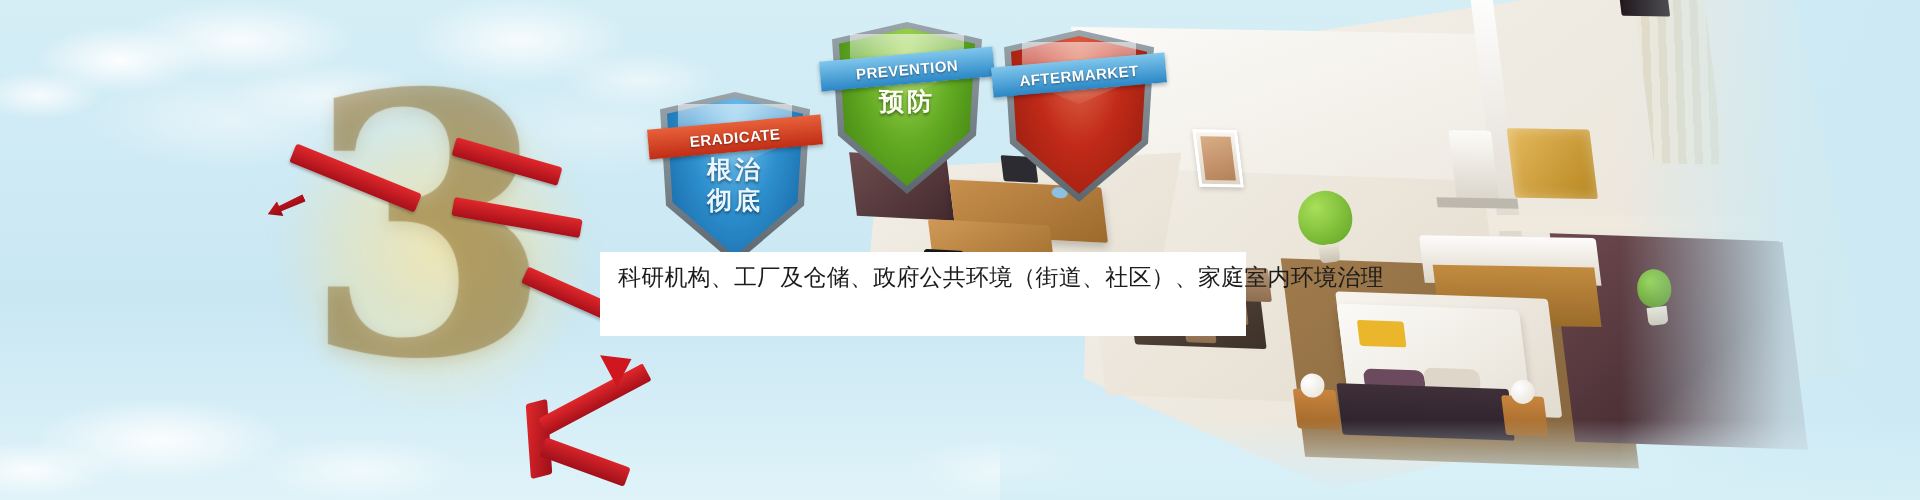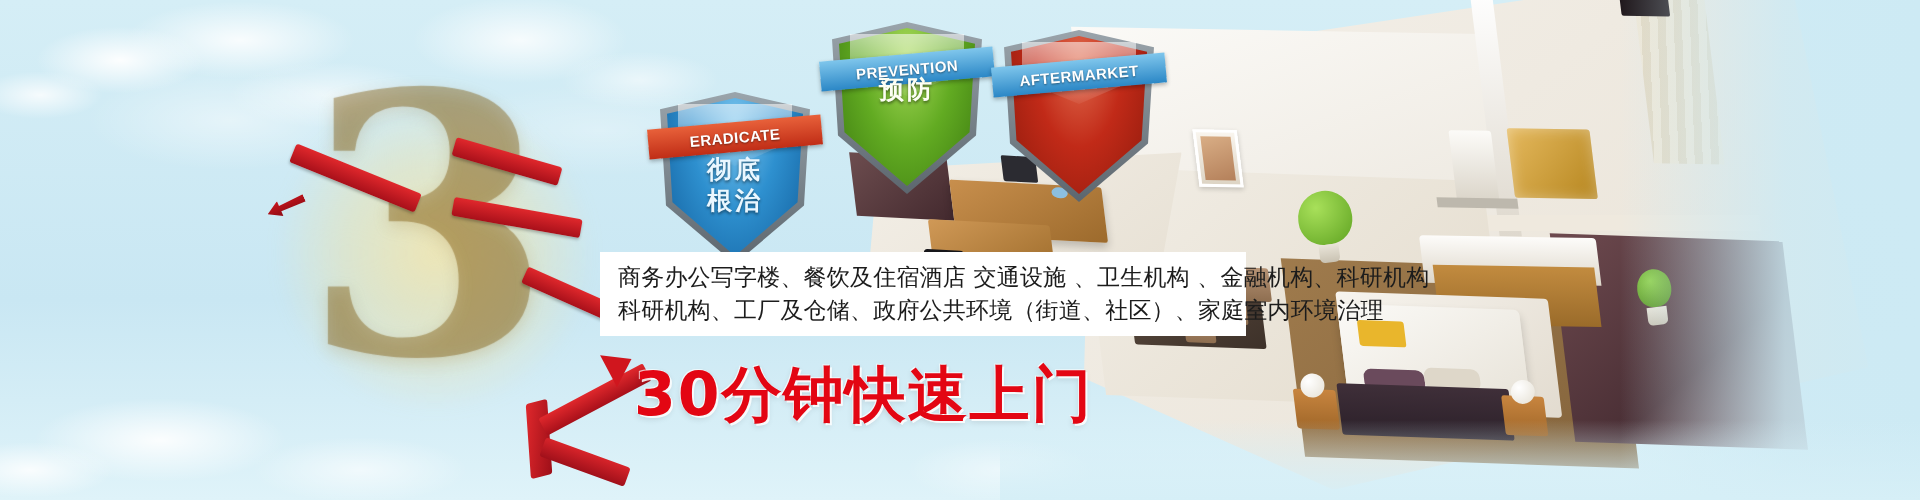--- a/index.html
+++ b/index.html
@@ -186,21 +186,21 @@
   .rb-blue{background:linear-gradient(#7fc6ec,#2b87c6);}
   .sh-cn{position:absolute;left:0;width:150px;text-align:center;
     font-size:25px;font-weight:700;line-height:31px;color:#fff;
     text-shadow:0 2px 3px rgba(0,0,0,.45);letter-spacing:3px;}
 
   #shield1{left:660px;top:92px;}
   #shield1 .sh-ribbon{top:30px;}
   #shield1 .sh-cn{top:62px;}
   #shield2{left:832px;top:22px;}
   #shield2 .sh-ribbon{top:32px;}
-  #shield2 .sh-cn{top:52px;}
+  #shield2 .sh-cn{top:64px;}
   #shield3{left:1004px;top:30px;}
   #shield3 .sh-ribbon{top:30px;}
   #shield3 .sh-cn{top:62px;}
   #shield3 .sh-cn{color:#ffd9b0;}
   #shield1 .sh-cn{color:#eaf7ff;}
   #shield2 .sh-cn{color:#fdfff4;}
 
   
   .panel{position:absolute;left:600px;top:252px;width:646px;height:84px;
     background:#fff;padding:9px 0 0 18px;}
@@ -298,22 +298,22 @@
       <div class="head"></div>
       <div class="seg3"></div>
   </div>
 
   <div class="shield sh-blue" id="shield1">
     <div class="sh-body sh-out"></div>
     <div class="sh-in"></div>
     <div class="sh-gloss"></div>
     <div class="sh-ribbon rb-red">ERADICATE</div>
     <div class="sh-cn">
+      <div>根治</div>
       <div>彻底</div>
-      <div>根治</div>
     </div>
   </div>
 
   <div class="shield sh-green" id="shield2">
     <div class="sh-body sh-out"></div>
     <div class="sh-in"></div>
     <div class="sh-gloss"></div>
     <div class="sh-ribbon rb-blue">PREVENTION</div>
     <div class="sh-cn">
       <div>预防</div>
@@ -321,19 +321,17 @@
   </div>
 
   <div class="shield sh-red" id="shield3">
     <div class="sh-body sh-out"></div>
     <div class="sh-in"></div>
     <div class="sh-gloss"></div>
     <div class="sh-ribbon rb-blue">AFTERMARKET</div>
   </div>
 
   <div class="panel">
-    <p>商务办公写字楼、餐饮及住宿酒店 交通设施 、卫生机构 、金融机构、科研机构</p>
     <p>科研机构、工厂及仓储、政府公共环境（街道、社区）、家庭室内环境治理</p>
   </div>
 
-  <div class="headline">30分钟快速上门</div>
 
 </div>
 
 </body></html>

